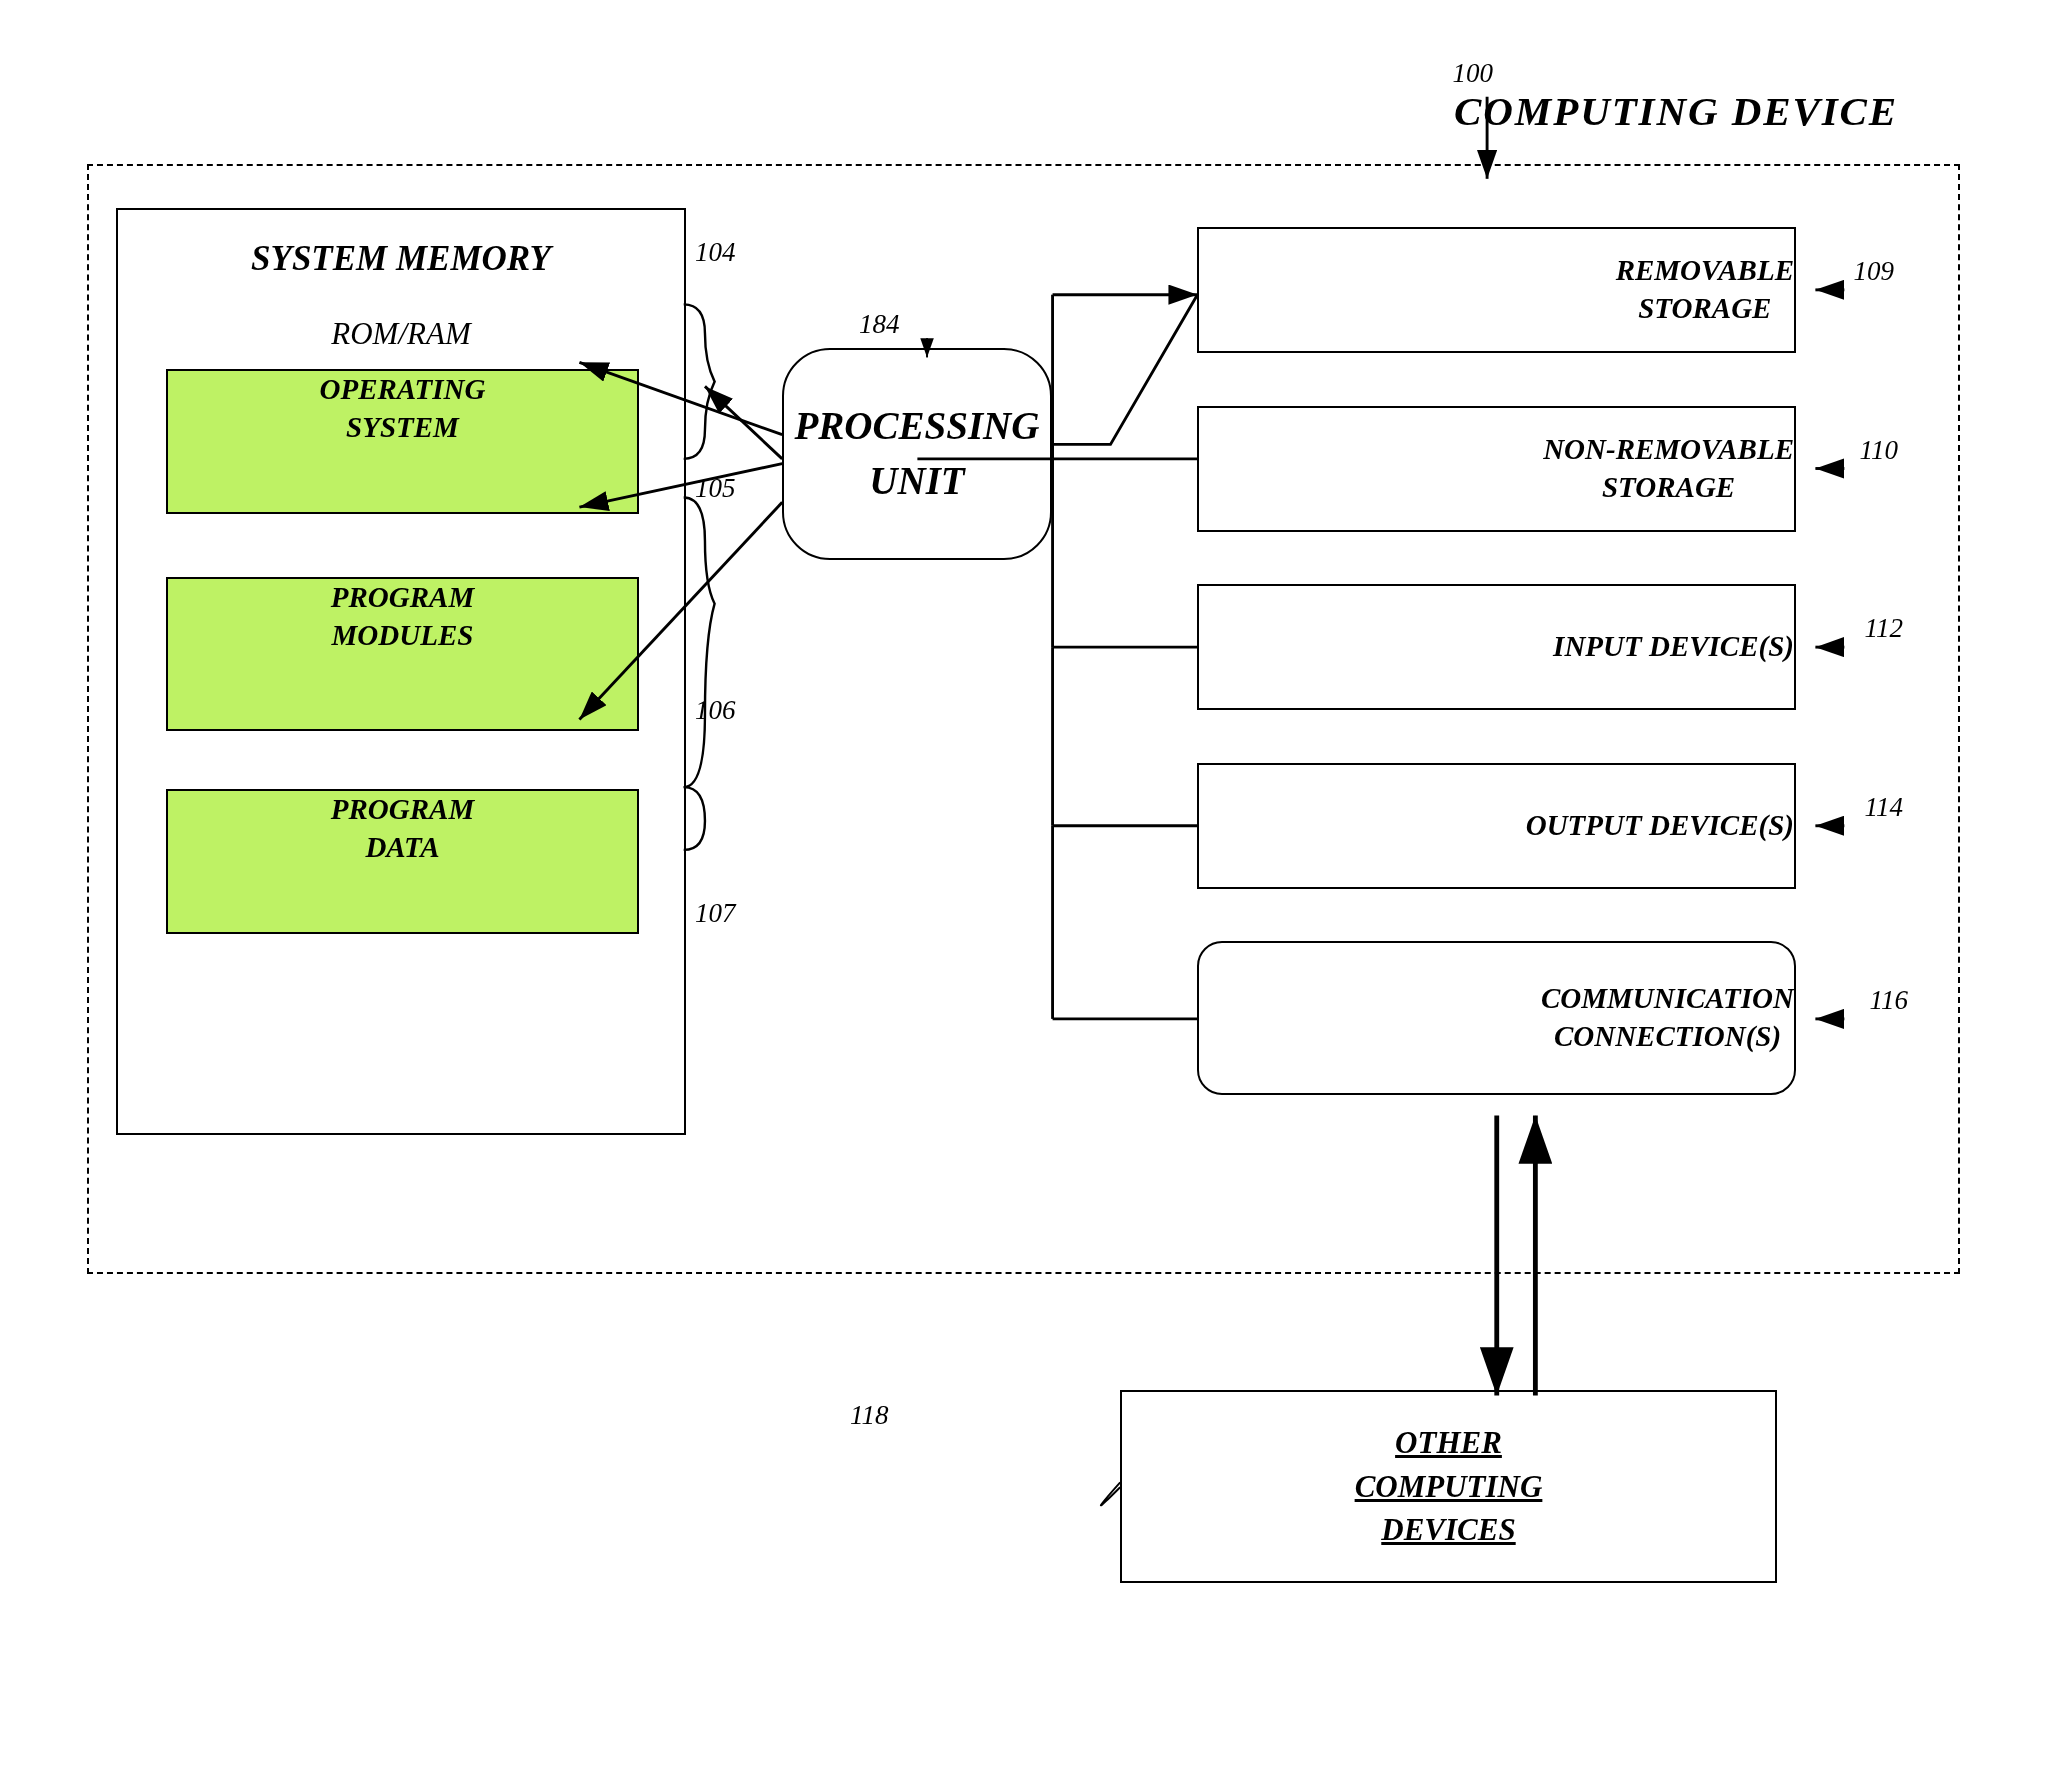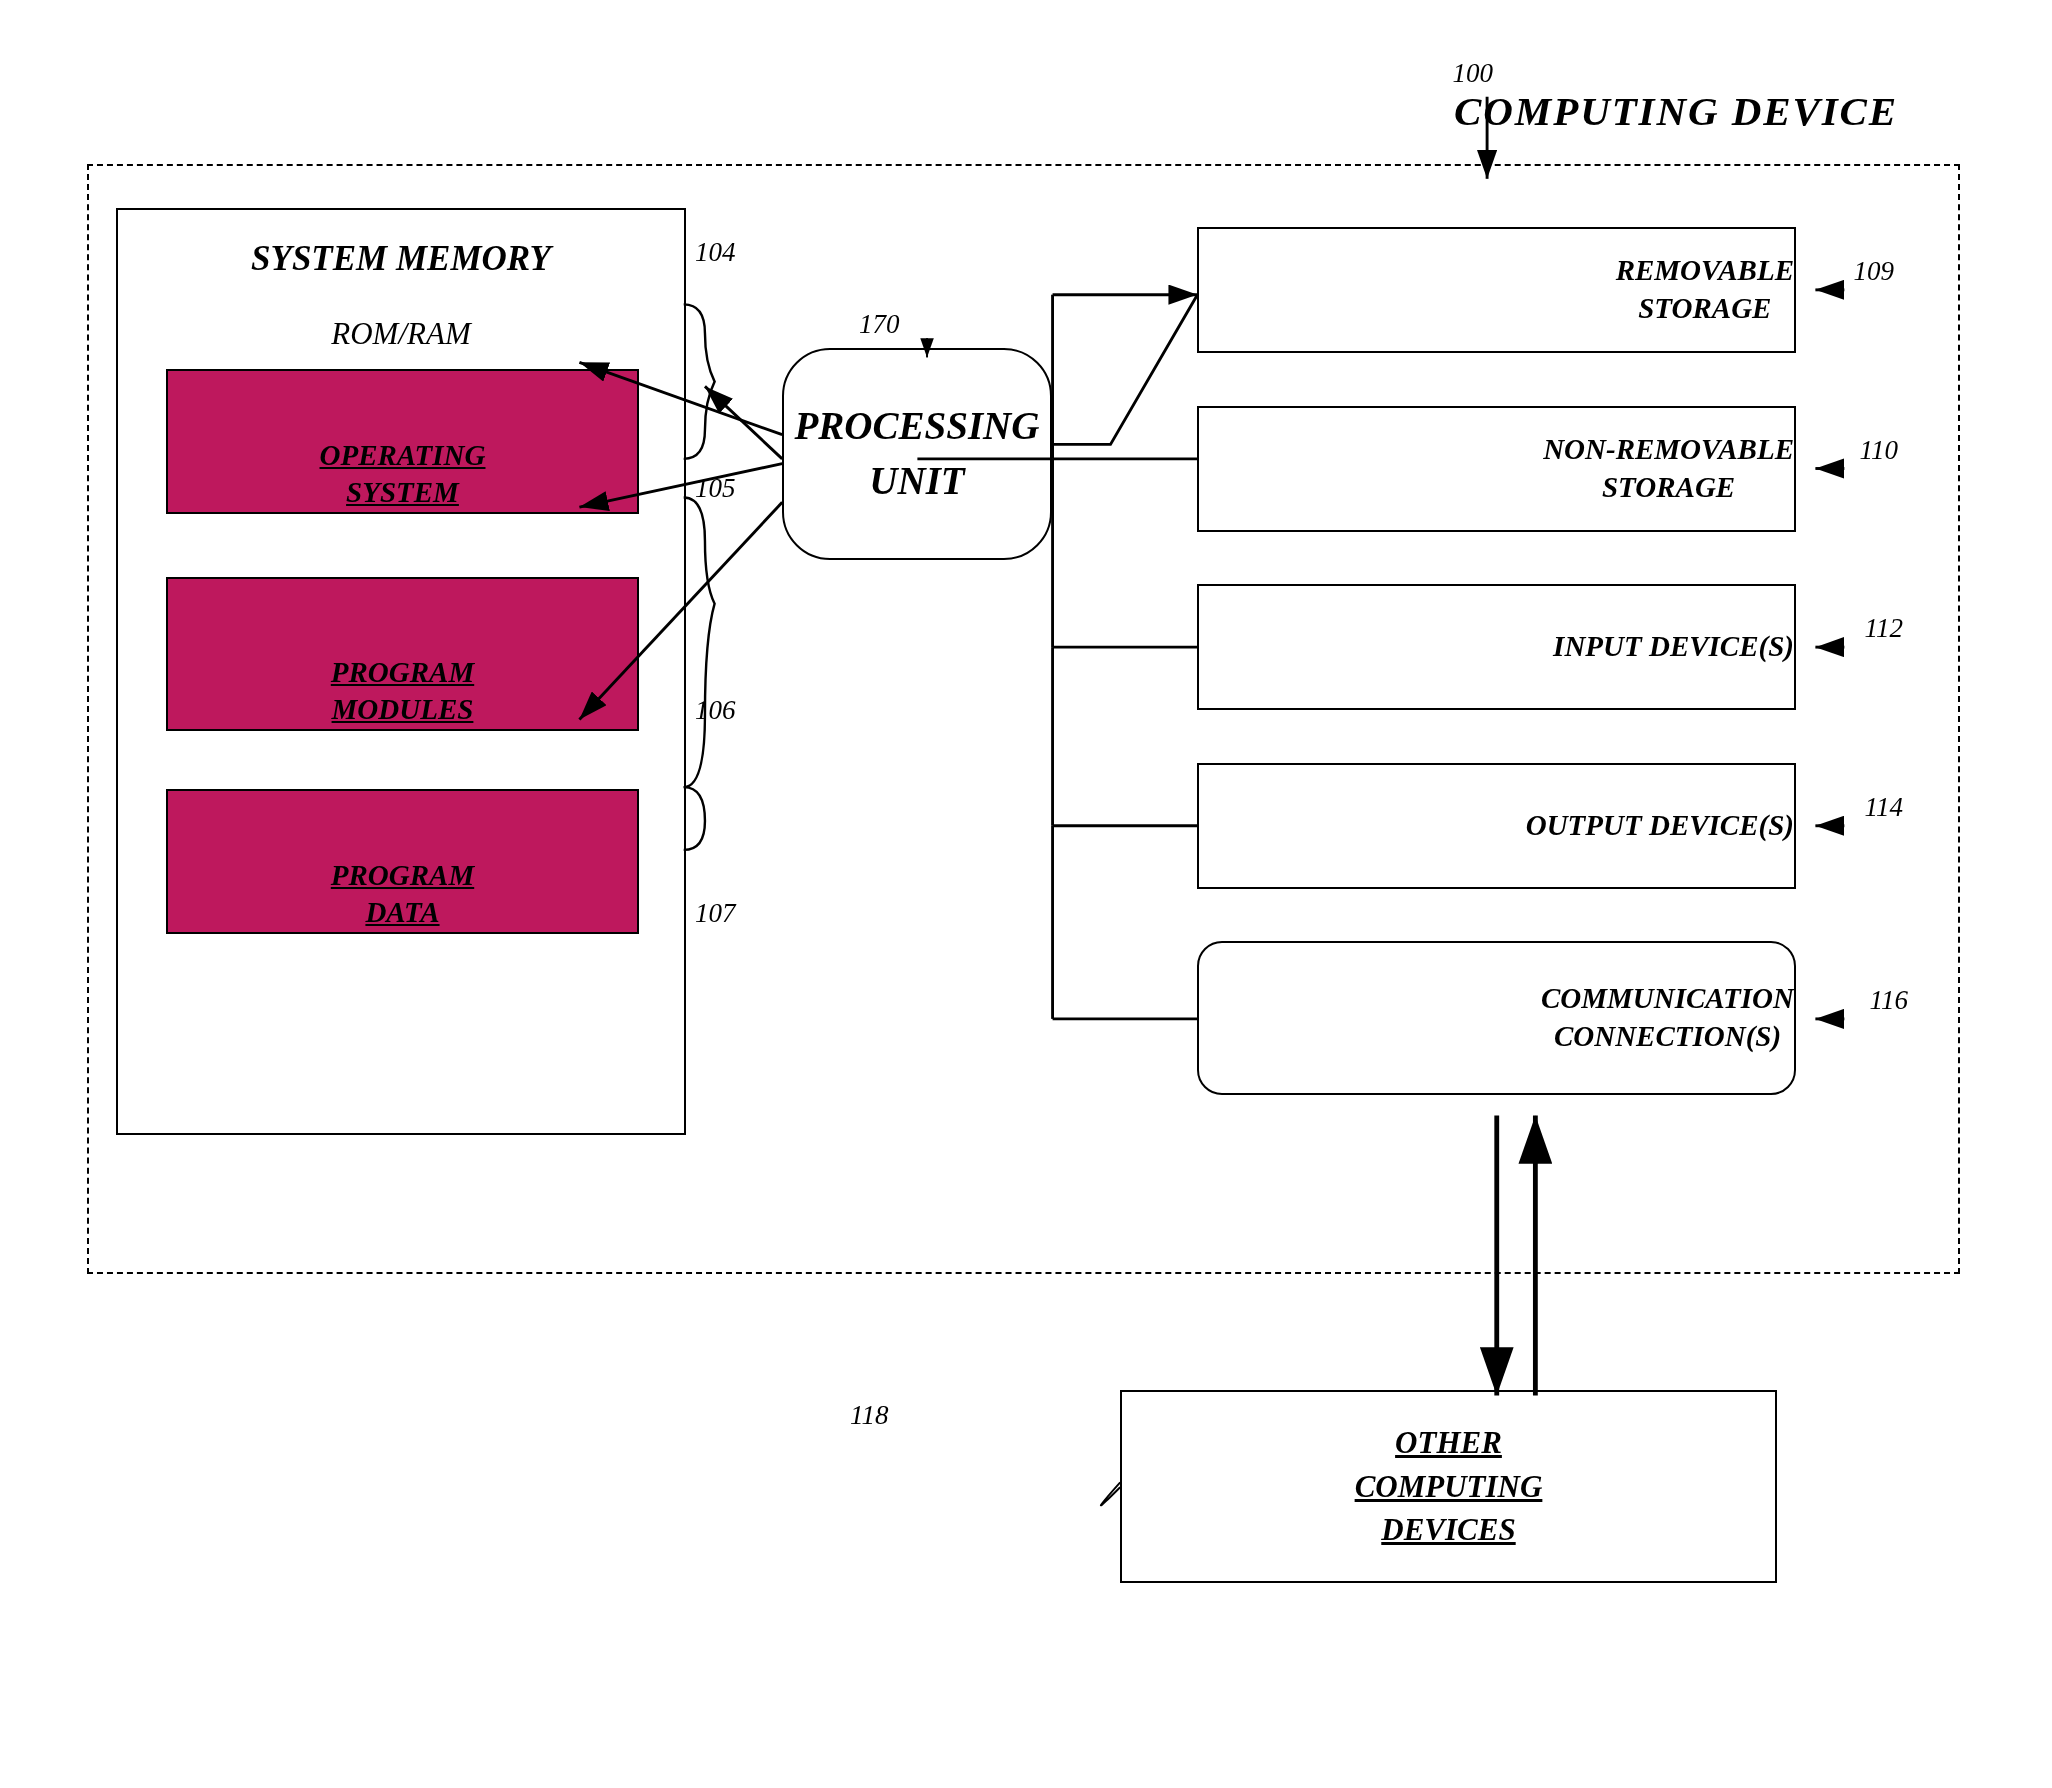--- a/index.html
+++ b/index.html
@@ -77,26 +77,25 @@
       width: 100%;
       text-align: center;
       font-style: italic;
       font-size: 31px;
     }
 
     
     .inner-box {
       position: absolute;
       border: 2.9px solid #000;
-      background: #be185d;
+      background: #bef264;
       display: flex;
-      align-items: flex-end;
+      align-items: flex-start;
       justify-content: center;
       text-align: center;
-      text-decoration: underline;
     }
 
     .inner-box-text {
       font-style: italic;
       font-weight: bold;
       font-size: 29px;
       line-height: 1.3;
     }
 
     .os-box {
@@ -233,21 +232,21 @@
   </div>
 
   <span class="ref-label" style="top: 179px; left: 637px;">104</span>
   <span class="ref-label" style="top: 415px; left: 637px;">105</span>
   <span class="ref-label" style="top: 637px; left: 637px;">106</span>
   <span class="ref-label" style="top: 840px; left: 637px;">107</span>
 
   <div class="processing-unit-box">
     <span class="processing-unit-text">PROCESSING<br>UNIT</span>
   </div>
-  <span class="ref-label" style="top: 251px; left: 801px;">170</span>
+  <span class="ref-label" style="top: 251px; left: 801px;">184</span>
 
   <div class="right-box removable-storage">
     <span class="right-box-text">REMOVABLE<br>STORAGE</span>
   </div>
   <span class="ref-label" style="top: 198px; right: 101px;">109</span>
 
   <div class="right-box non-removable-storage">
     <span class="right-box-text">NON-REMOVABLE<br>STORAGE</span>
   </div>
   <span class="ref-label" style="top: 377px; right: 97px;">110</span>

